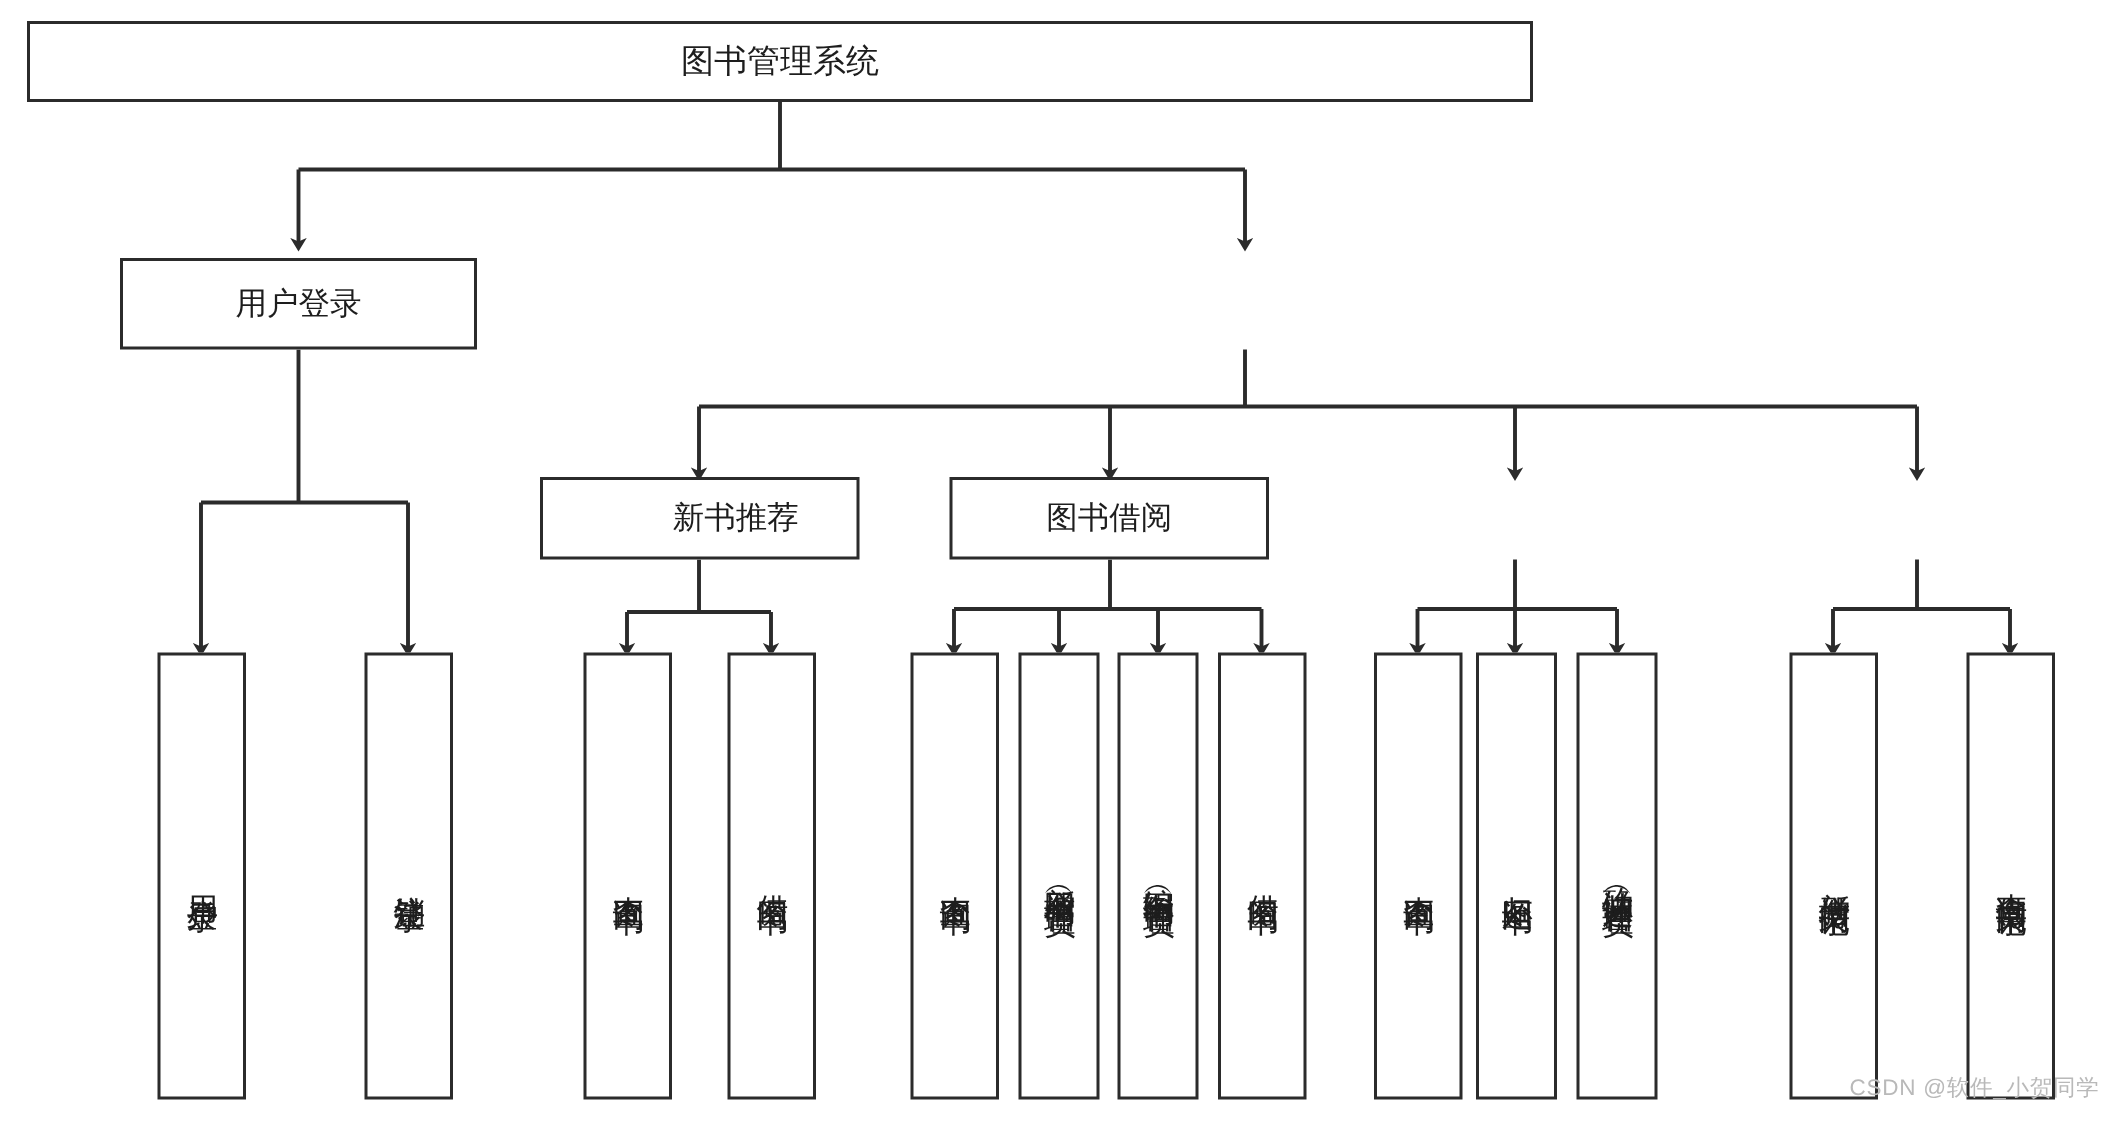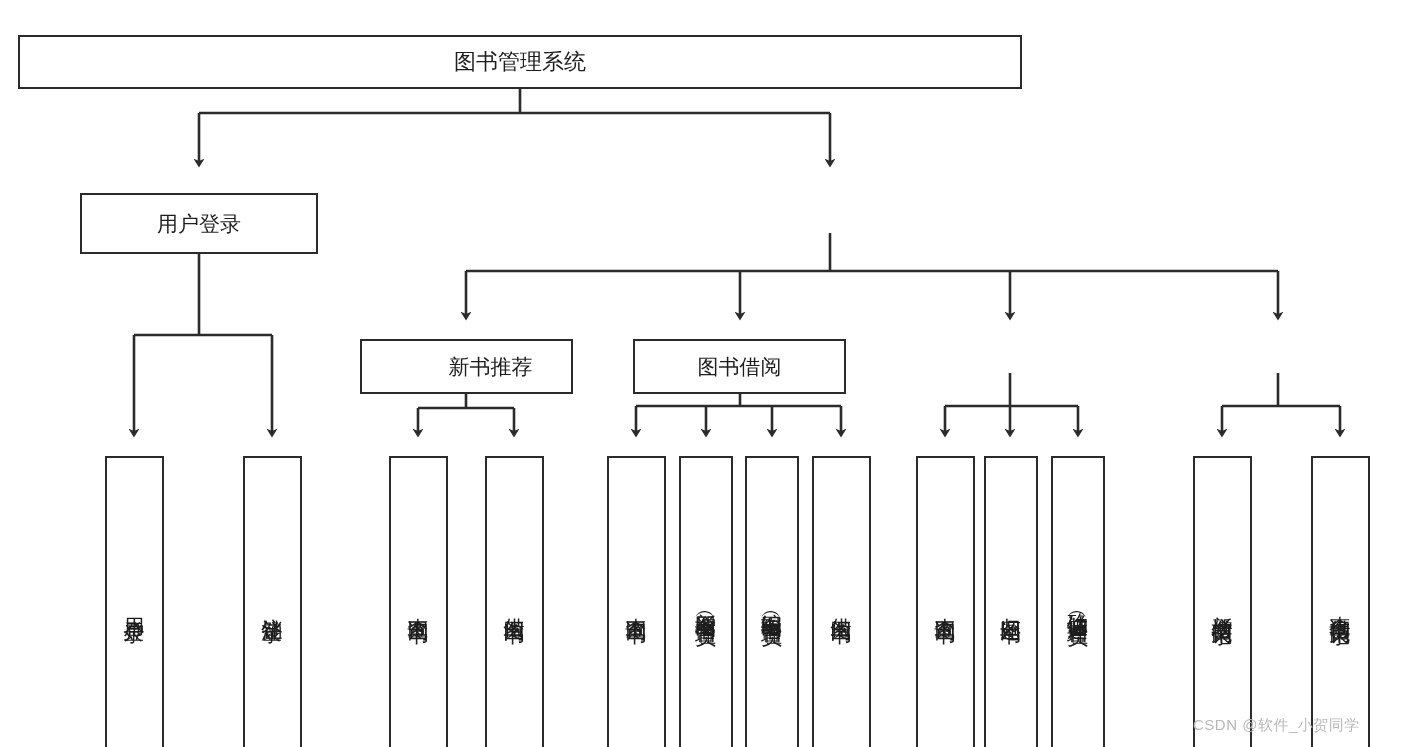--- a/index.html
+++ b/index.html
@@ -30,21 +30,20 @@
     position: absolute;
     box-sizing: border-box;
     border: 2px solid #2b2b2b;
     background: #ffffff;
     color: #1d1d1d;
     display: flex;
     align-items: center;
     justify-content: center;
     text-align: center;
     z-index: 2;
-    margin-top: 21px;
   }
   .node-label {
     display: block;
     line-height: 1.12;
     white-space: nowrap;
   }
   .node.horiz .node-label {
     font-size: 21px;
   }
   .node.root .node-label {
@@ -61,20 +60,21 @@
     letter-spacing: 2px;
     line-height: 1;
   }
   .watermark {
     position: absolute;
     font-size: 15px;
     color: #b9b9b9;
     white-space: nowrap;
     z-index: 5;
     letter-spacing: 0.5px;
+    margin-left: 40px;
   }
 </style>
 </head>
 <body>
 
 <div id="canvas">
 
   <svg id="wires" width="1405" height="747" viewBox="0 0 1405 747">
     <defs>
       <marker id="arrow" markerWidth="11" markerHeight="11" refX="4.4" refY="5.5" orient="auto" markerUnits="userSpaceOnUse">

